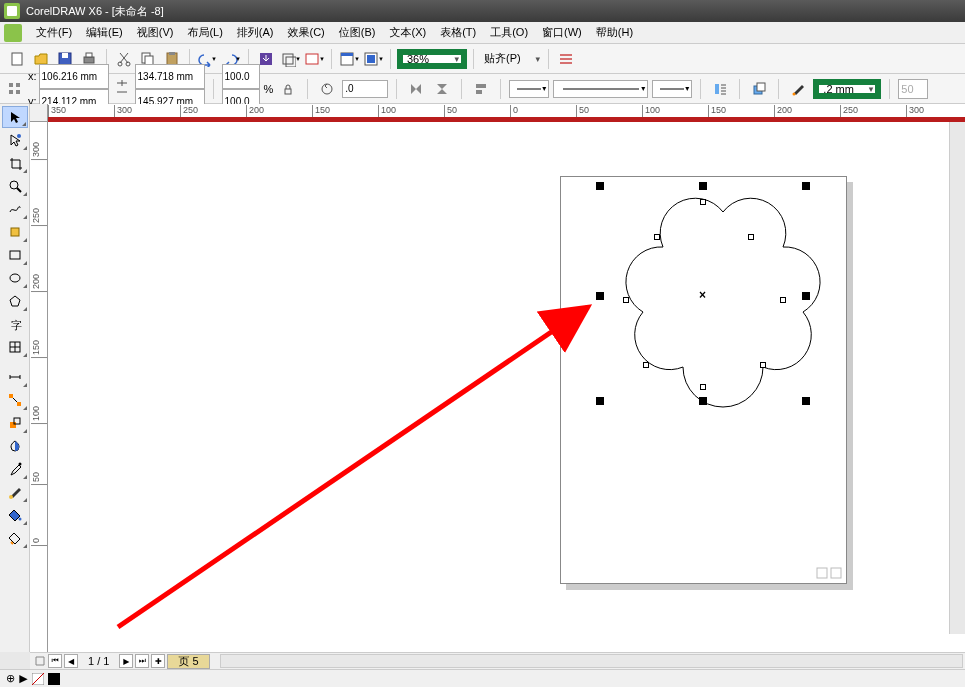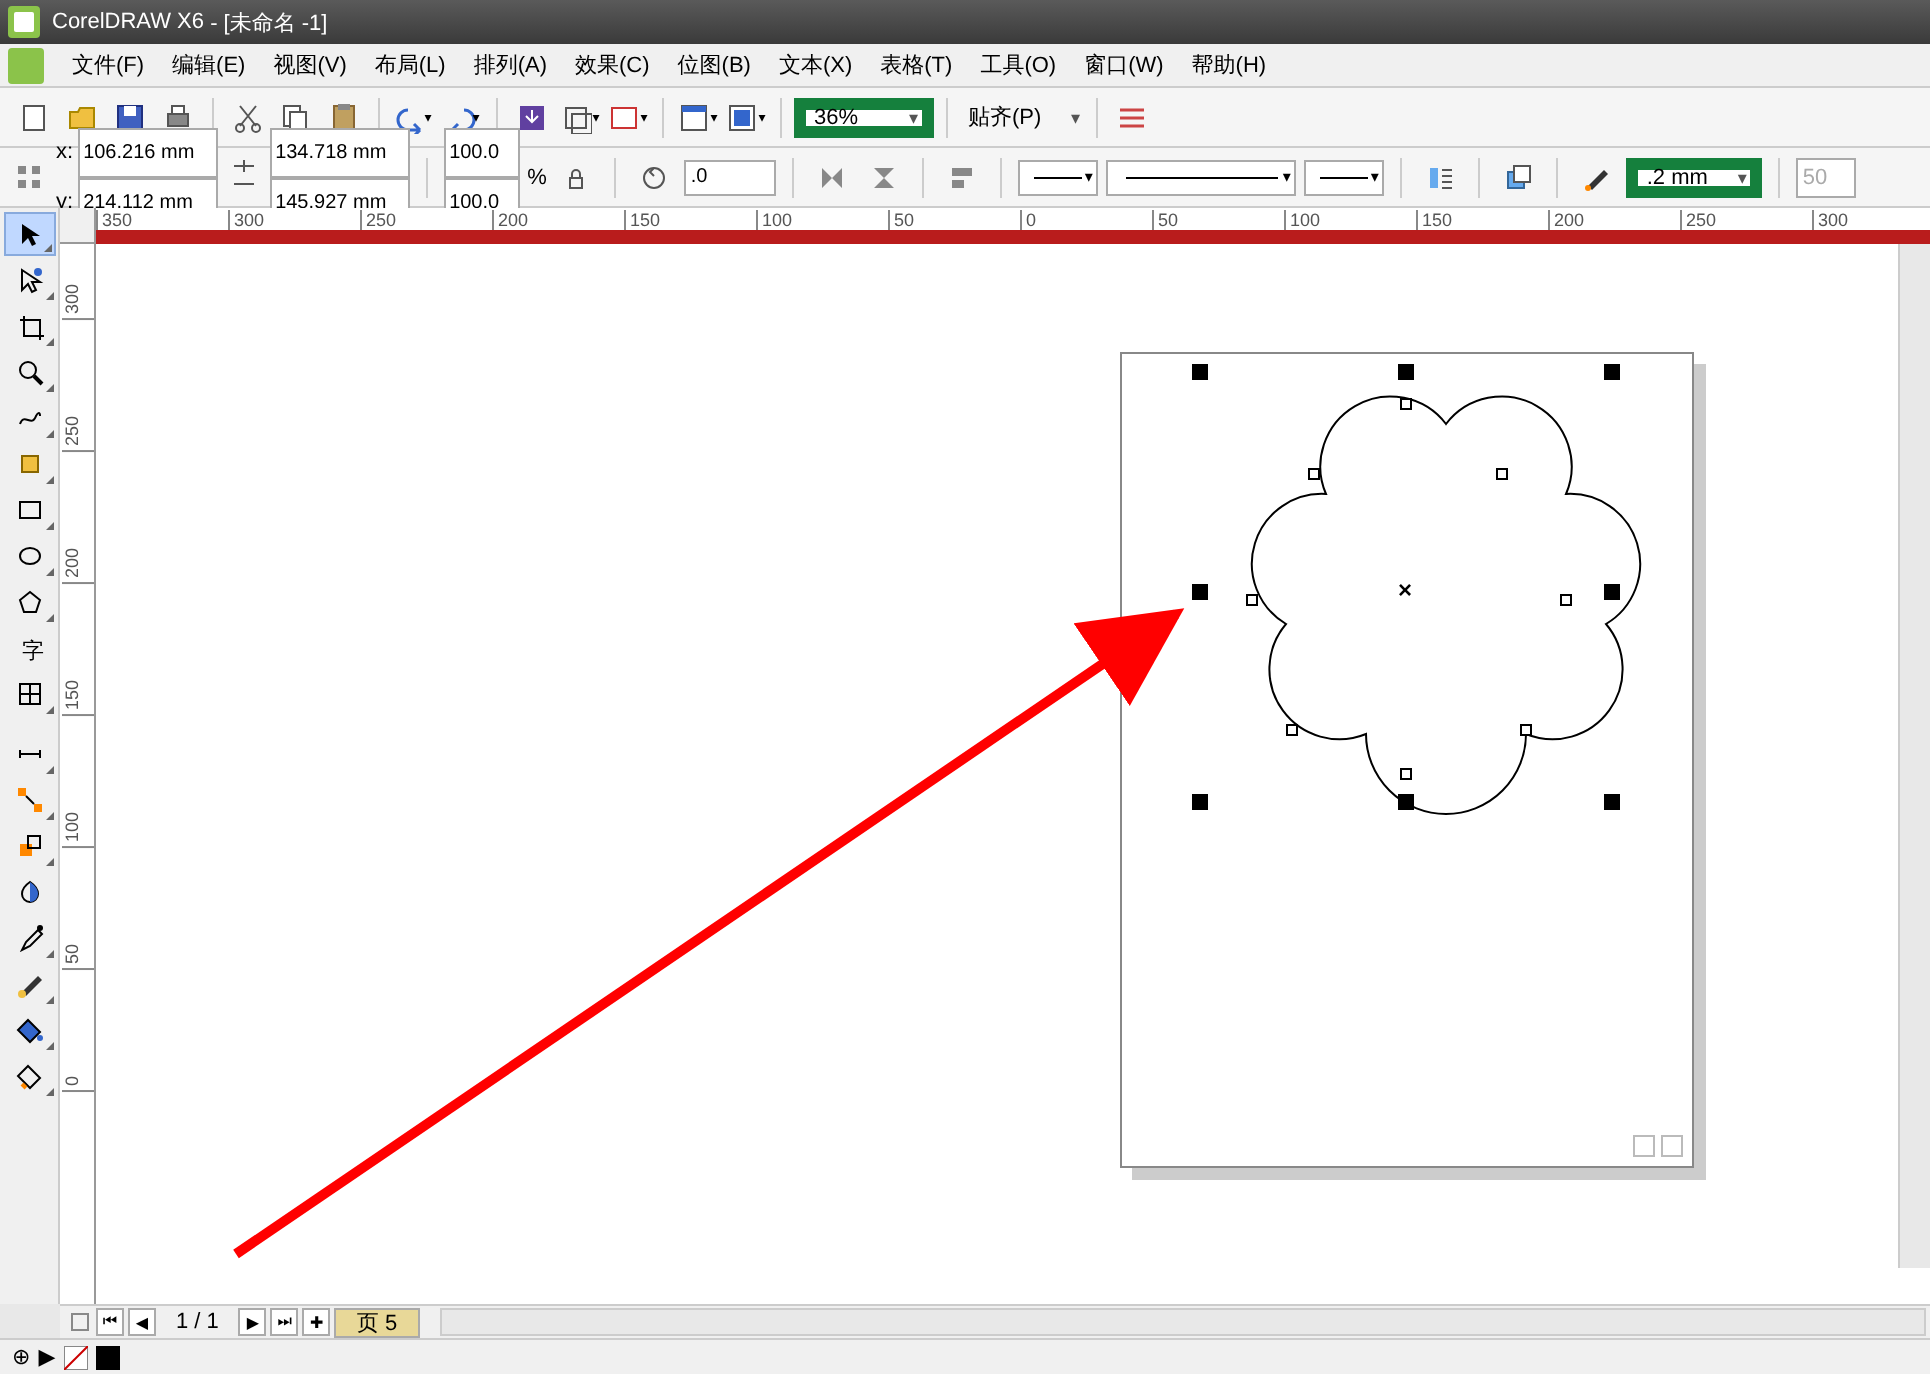--- a/index.html
+++ b/index.html
@@ -29,21 +29,21 @@
 .line-style-wide { width:95px; }
 .outline-input { width:48px; height:18px; border:1px solid #aaa; background:#fff; padding:0 2px; }
 
 .work-area { position:absolute; top:104px; left:0; right:0; bottom:35px; display:flex; }
 .toolbox { width:30px; background:#f0f0f0; border-right:1px solid #ccc; display:flex; flex-direction:column; align-items:center; padding-top:2px; gap:1px; }
 .tool-btn { width:26px; height:22px; display:flex; align-items:center; justify-content:center; cursor:pointer; position:relative; }
 .tool-btn.active { background:#c0d8ff; border:1px solid #88aadd; }
 .tool-flyout:after { content:""; position:absolute; right:1px; bottom:1px; border:2px solid transparent; border-right-color:#666; border-bottom-color:#666; width:0; height:0; }
 
 .canvas-wrap { flex:1; position:relative; background:#fff; overflow:hidden; }
-.ruler-h { position:absolute; top:0; left:18px; right:0; height:18px; background:#fff; border-bottom:7px solid #b91c1c; overflow:hidden; }
+.ruler-h { position:absolute; top:0; left:18px; right:0; height:18px; background:#fff; border-bottom:5px solid #b91c1c; overflow:hidden; }
 .ruler-v { position:absolute; top:18px; left:0; width:18px; bottom:0; background:#fff; border-right:1px solid #999; overflow:hidden; }
 .ruler-corner { position:absolute; top:0; left:0; width:18px; height:18px; background:#f0f0f0; border-right:1px solid #999; border-bottom:1px solid #999; }
 .ruler-tick { position:absolute; font-size:9px; color:#555; }
 .ruler-h .ruler-tick { top:1px; border-left:1px solid #888; height:17px; padding-left:2px; }
 .ruler-v .ruler-tick { left:1px; border-top:1px solid #888; width:17px; writing-mode:vertical-rl; transform:rotate(180deg); padding-top:2px; }
 
 .canvas { position:absolute; top:18px; left:18px; right:0; bottom:0; background:#fff; }
 .page-shadow { position:absolute; left:518px; top:60px; width:287px; height:408px; background:#ccc; }
 .page { position:absolute; left:512px; top:54px; width:287px; height:408px; background:#fff; border:1px solid #888; }
 
@@ -66,21 +66,21 @@
 .scroll-v { position:absolute; right:0; top:122px; width:16px; bottom:53px; background:#e8e8e8; border-left:1px solid #ccc; }
 
 svg { display:block; }
 </style>
 </head>
 <body>
 
 <div class="titlebar">
   <div class="logo"></div>
   <span>CorelDRAW X6</span>&nbsp;
-  <span>- [未命名 -1]</span>
+  <span>- [未命名 -8]</span>
 </div>
 
 <div class="menubar">
   <div class="logo2"></div>
   <span class="menu-item">文件(F)</span>
   <span class="menu-item">编辑(E)</span>
   <span class="menu-item">视图(V)</span>
   <span class="menu-item">布局(L)</span>
   <span class="menu-item">排列(A)</span>
   <span class="menu-item">效果(C)</span>

